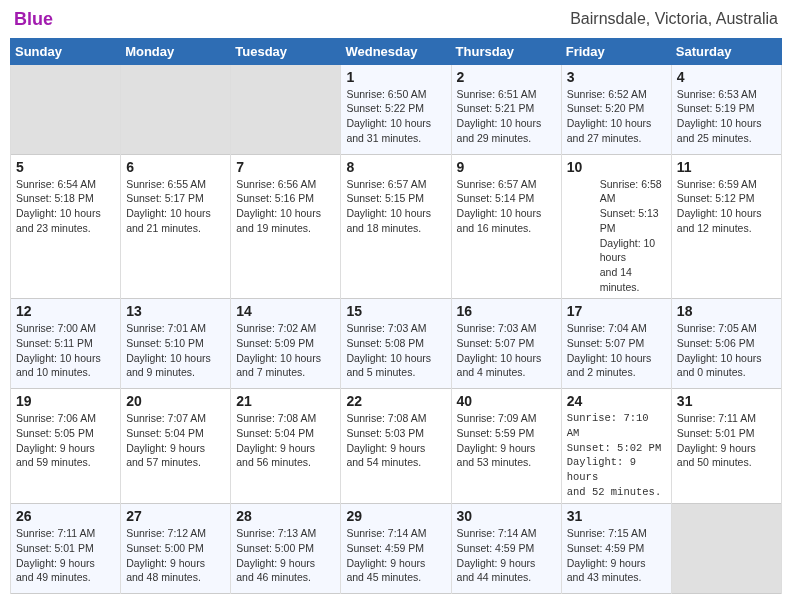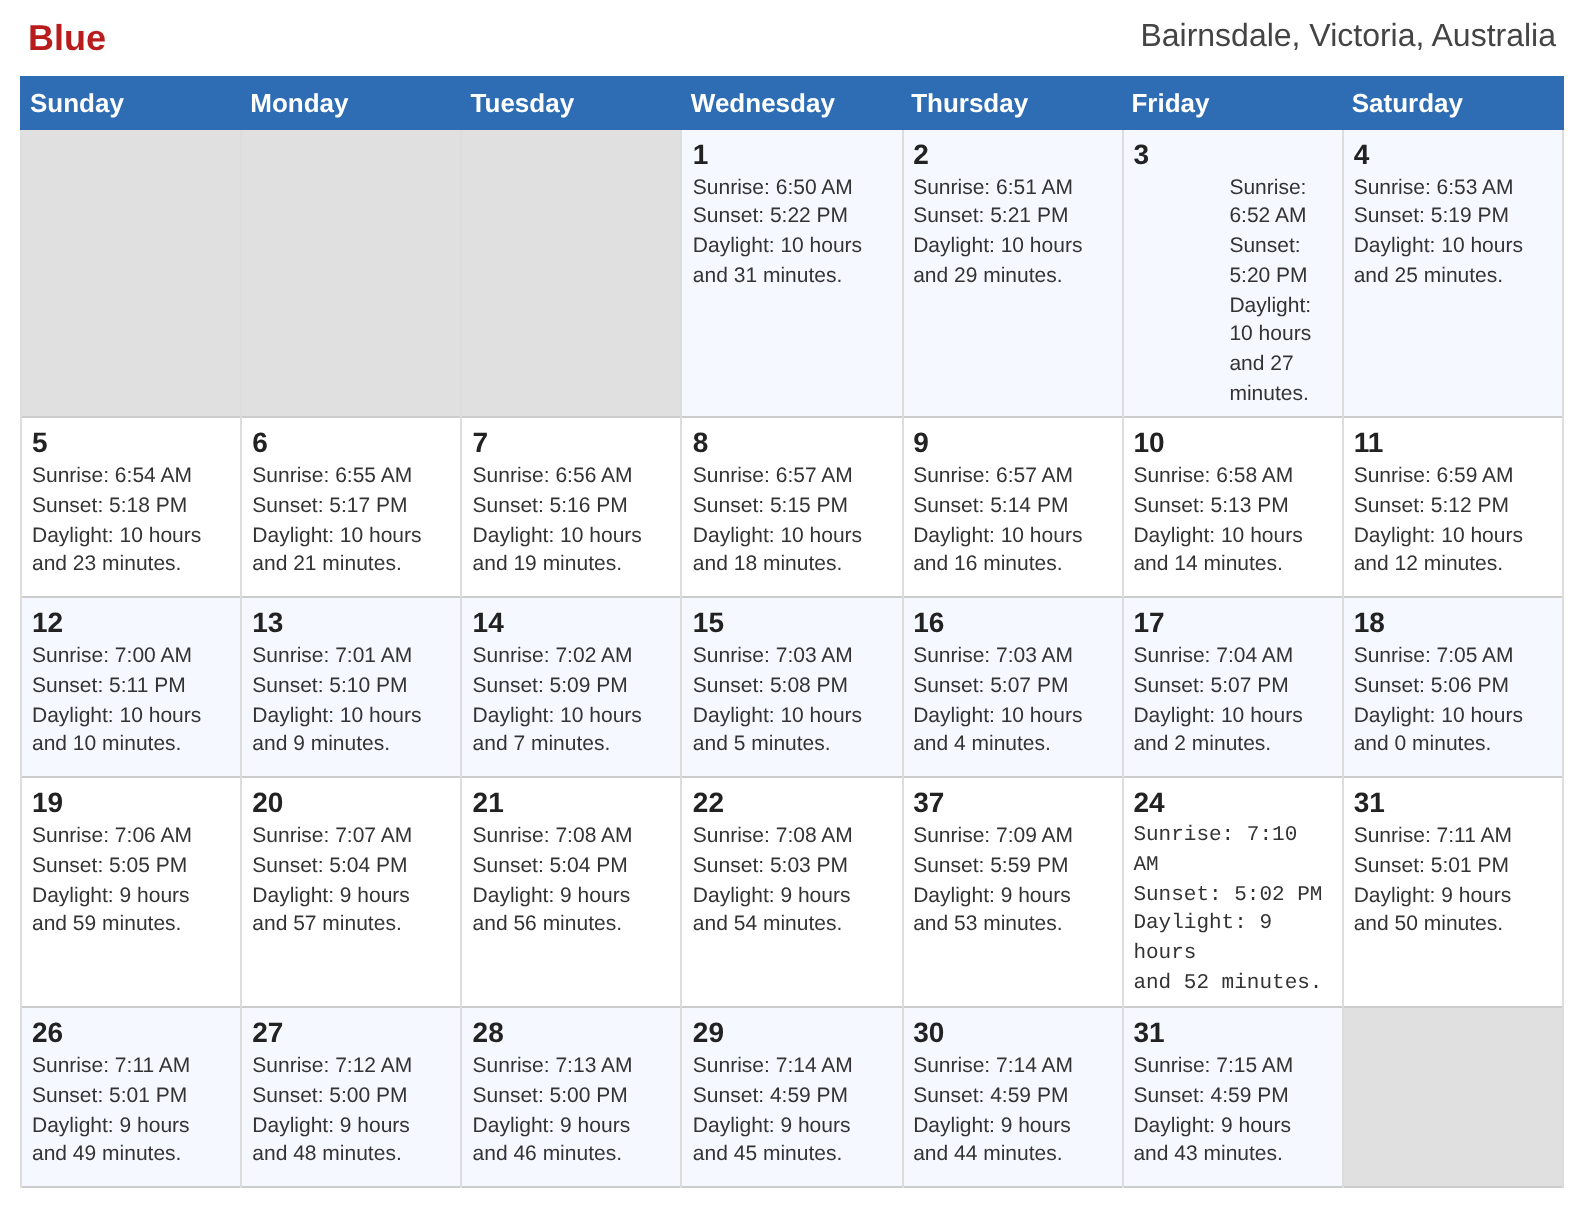--- a/index.html
+++ b/index.html
@@ -21,21 +21,21 @@
       display: flex;
       align-items: center;
       gap: 0;
     }
     .logo-text {
       font-size: 18px;
       font-weight: bold;
       line-height: 1.1;
     }
     .logo-general { color: #333; }
-    .logo-blue { color: #b91c1c; }
+    .logo-blue { color: #a21caf; }
     .logo-icon {
       width: 28px;
       height: 28px;
       margin-left: 2px;
     }
     .title-block {
       text-align: right;
     }
     .month-title {
       font-size: 32px;
@@ -142,21 +142,21 @@
         </td>
         <td>
           <span class="day-num">2</span>
           <div class="day-info" style="white-space: pre-line;">Sunrise: 6:51 AM
 Sunset: 5:21 PM
 Daylight: 10 hours
 and 29 minutes.</div>
         </td>
         <td>
           <span class="day-num">3</span>
-          <div class="day-info" style="white-space: pre-line; margin-left: 48px;">Sunrise: 6:52 AM
+          <div class="day-info" style="white-space: pre-line;">Sunrise: 6:52 AM
 Sunset: 5:20 PM
 Daylight: 10 hours
 and 27 minutes.</div>
         </td>
         <td>
           <span class="day-num">4</span>
           <div class="day-info" style="white-space: pre-line;">Sunrise: 6:53 AM
 Sunset: 5:19 PM
 Daylight: 10 hours
 and 25 minutes.</div>
@@ -193,21 +193,21 @@
         </td>
         <td>
           <span class="day-num">9</span>
           <div class="day-info" style="white-space: pre-line;">Sunrise: 6:57 AM
 Sunset: 5:14 PM
 Daylight: 10 hours
 and 16 minutes.</div>
         </td>
         <td>
           <span class="day-num">10</span>
-          <div class="day-info" style="white-space: pre-line;">Sunrise: 6:58 AM
+          <div class="day-info" style="white-space: pre-line; margin-left: 33px;">Sunrise: 6:58 AM
 Sunset: 5:13 PM
 Daylight: 10 hours
 and 14 minutes.</div>
         </td>
         <td>
           <span class="day-num">11</span>
           <div class="day-info" style="white-space: pre-line;">Sunrise: 6:59 AM
 Sunset: 5:12 PM
 Daylight: 10 hours
 and 12 minutes.</div>
@@ -287,21 +287,21 @@
 and 56 minutes.</div>
         </td>
         <td>
           <span class="day-num">22</span>
           <div class="day-info" style="white-space: pre-line;">Sunrise: 7:08 AM
 Sunset: 5:03 PM
 Daylight: 9 hours
 and 54 minutes.</div>
         </td>
         <td>
-          <span class="day-num">37</span>
+          <span class="day-num">40</span>
           <div class="day-info" style="white-space: pre-line;">Sunrise: 7:09 AM
 Sunset: 5:59 PM
 Daylight: 9 hours
 and 53 minutes.</div>
         </td>
         <td>
           <span class="day-num">24</span>
           <div class="day-info" style="white-space: pre-line; font-family: Liberation Mono, monospace;">Sunrise: 7:10 AM
 Sunset: 5:02 PM
 Daylight: 9 hours

